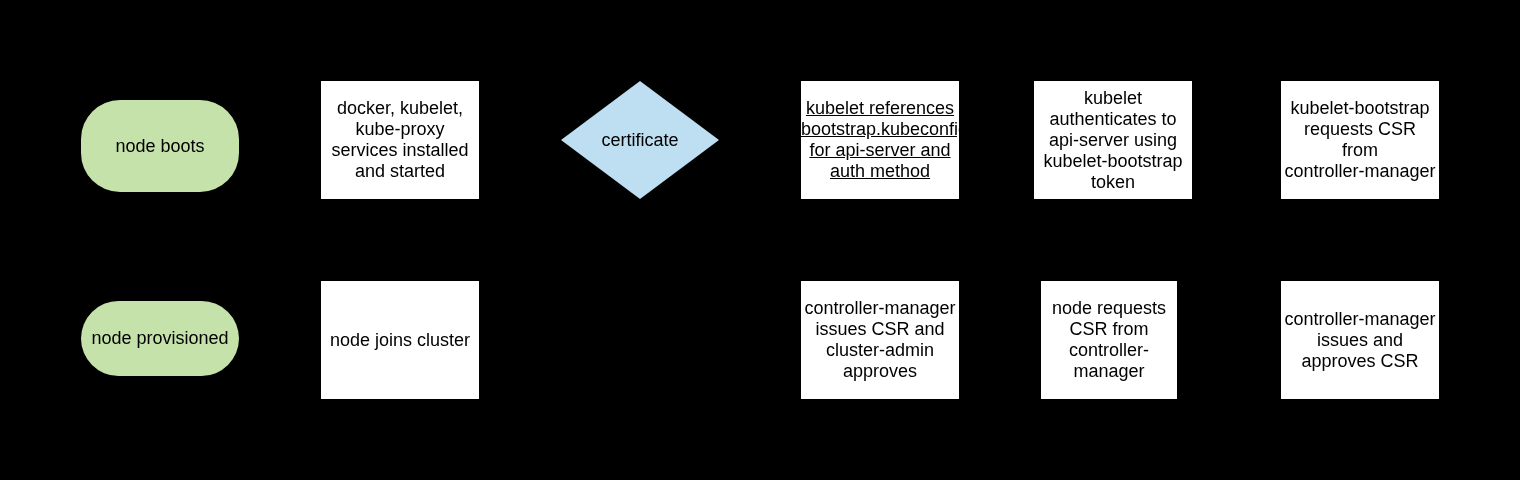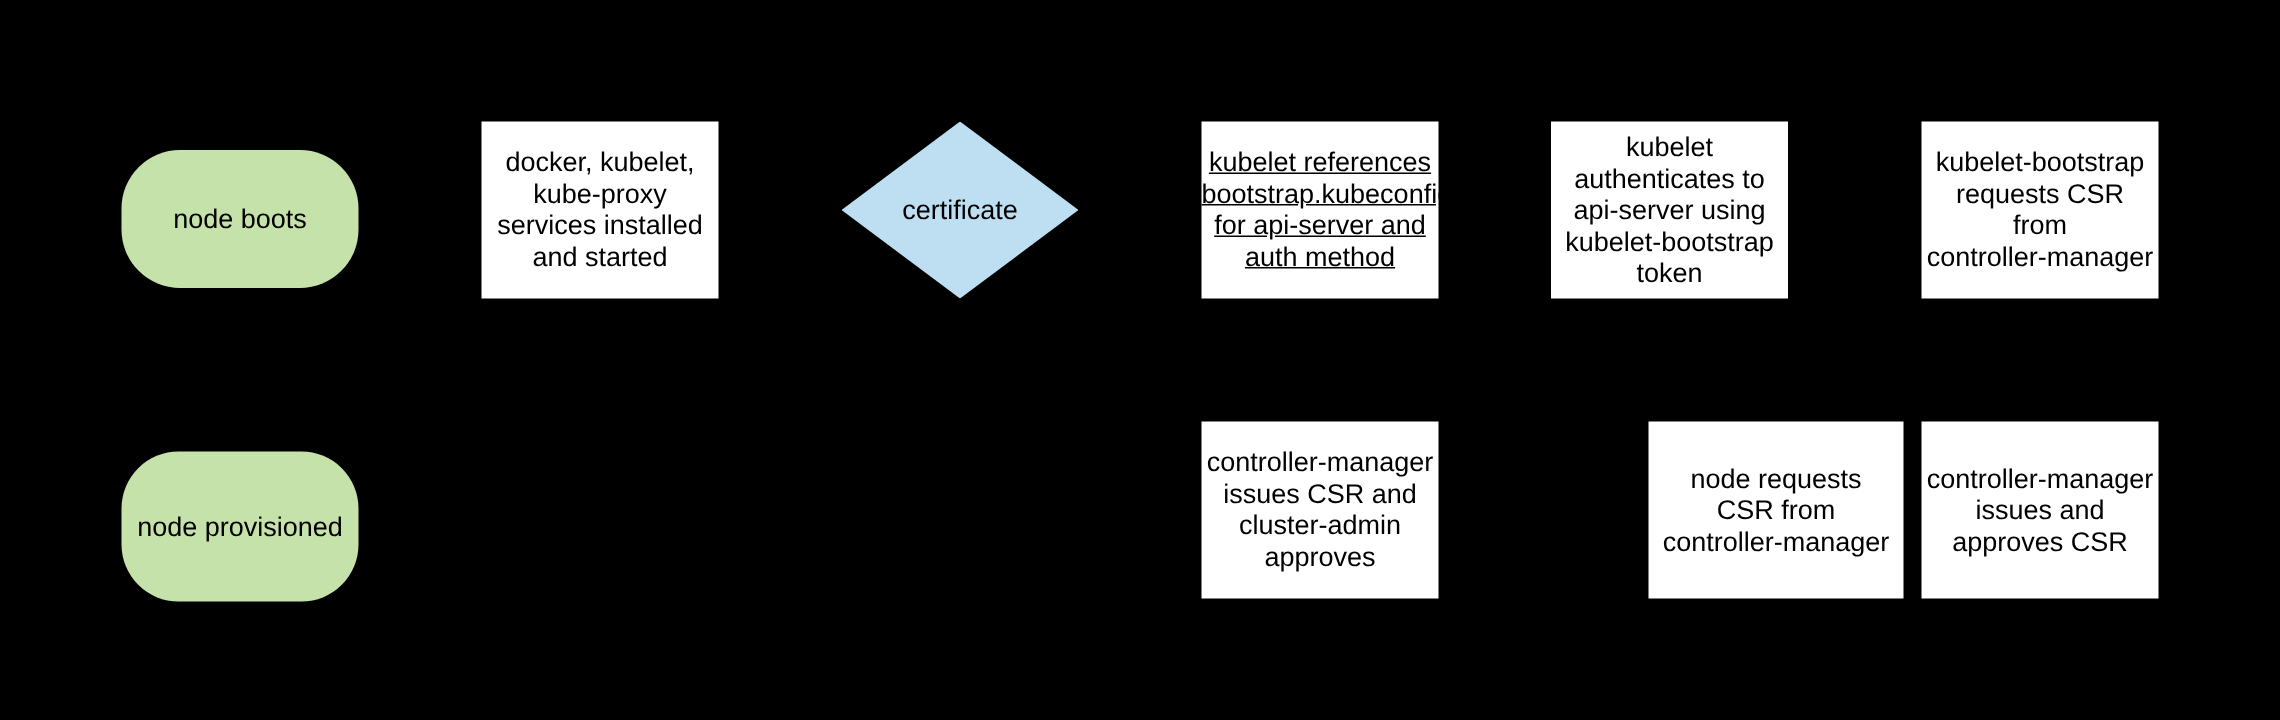--- a/index.html
+++ b/index.html
@@ -78,34 +78,37 @@
 token</span>
   </div>
 
   <div class="node process" style="left:1281px; top:81px; width:158px; height:118px;">
     <span class="label">kubelet-bootstrap
 requests CSR
 from
 controller-manager</span>
   </div>
 
-  <div class="node terminal" style="left:81px; top:301px; width:158px; height:100px; border-radius:38px;">
+  <div class="node terminal" style="left:81px; top:301px; width:158px; height:75px; border-radius:38px;">
     <span class="label">node provisioned</span>
   </div>
 
+  <div class="node process" style="left:321px; top:281px; width:158px; height:118px;">
+    <span class="label">node joins cluster</span>
+  </div>
 
 
   <div class="node process" style="left:801px; top:281px; width:158px; height:118px;">
     <span class="label">controller-manager
 issues CSR and
 cluster-admin
 approves</span>
   </div>
 
-  <div class="node process" style="left:1099px; top:281px; width:170px; height:118px;">
+  <div class="node process" style="left:1041px; top:281px; width:136px; height:118px;">
     <span class="label">node requests
 CSR from
 controller-manager</span>
   </div>
 
   <div class="node process" style="left:1281px; top:281px; width:158px; height:118px;">
     <span class="label">controller-manager
 issues and
 approves CSR</span>
   </div>

